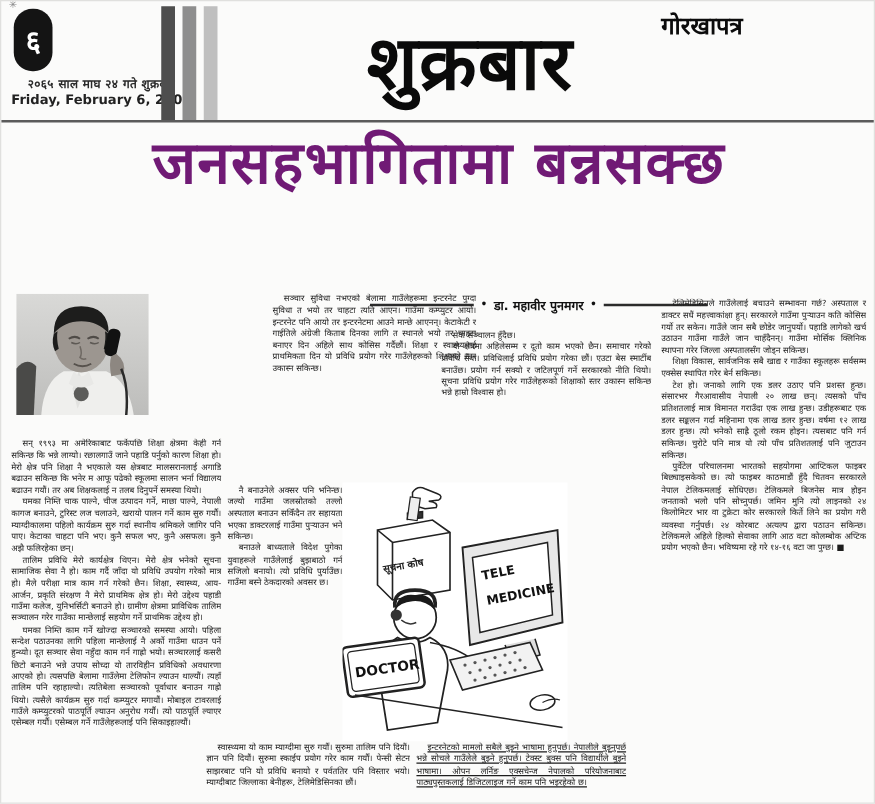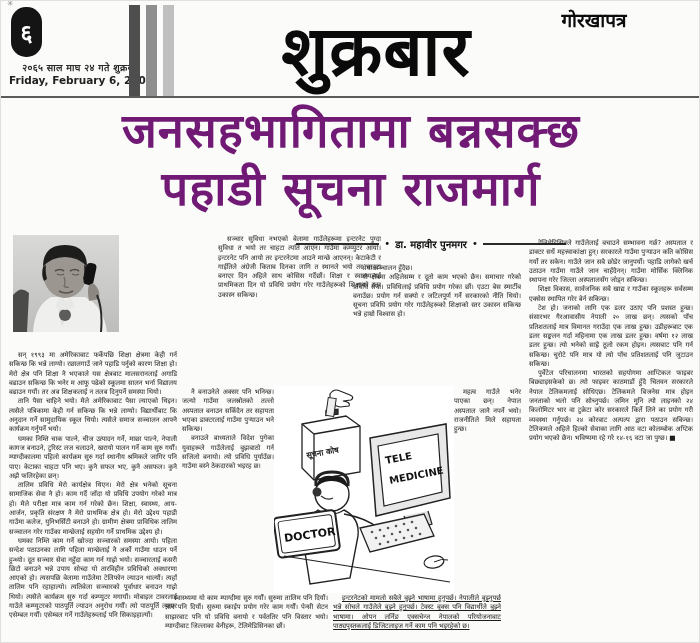--- a/index.html
+++ b/index.html
@@ -21,25 +21,25 @@
     color:#fff; font-size:23px; font-weight:bold;
   }
   .date-block { position:absolute; left:8px; top:61px; line-height:12px;text-align:center; }
   .date-np { font-size:9.5px; font-weight:bold; color:#2a2a2a; letter-spacing:.3px; }
   .date-en { font-size:10.5px; font-weight:bold; color:#222; }
   .bars { position:absolute; left:128px; top:4px; height:92px; display:flex; gap:6px; }
   .bars div { width:11px; height:100%; }
   .bar1 { background:#4e4e4e; } .bar2 { background:#8e8e8e; } .bar3 { background:#bfbfbf; }
   .paper-name {
     position:absolute; left:528px; top:6px; width:130px;
-    font-size:19px; font-weight:bold; text-align:center; color:#0c0c0c;
+    font-size:19px; font-weight:bold; color:#0c0c0c;
   }
   .masthead {
     position:absolute; left:175px; top:0px; width:400px; height:100px;
-    text-align:center; font-size:69px; font-weight:bold; line-height:100px;
+    text-align:center; font-size:60px; font-weight:bold; line-height:100px;
     color:#0a0a0a; z-index:2; letter-spacing:1px;
   }
   .head-rule { position:absolute; left:0; top:95px; width:700px; height:2px; background:#5b5b5b; }
   
   .headline {
     position:absolute; left:20px; top:101px; width:660px; text-align:center;
     font-weight:bold; color:#701a75; z-index:1;
   }
   .headline .l1, .headline .l2 { font-size:47px; line-height:58px; letter-spacing:1px; }
   
@@ -89,21 +89,20 @@
   <div class="bar2"></div>
   <div class="bar3"></div>
 </div>
 
 <div class="masthead">शुक्रबार</div>
 <div class="paper-name">गोरखापत्र</div>
 <div class="head-rule"></div>
 
 <div class="headline">
   <div class="l1">जनसहभागितामा बन्नसक्छ</div>
-  <div class="l2">पहाडी सूचना राजमार्ग</div>
 </div>
 
 <div class="byline">
   <div class="rule"></div>
   <div class="dot">•</div>
   <div class="name">डा. महावीर पुनमगर</div>
   <div class="dot">•</div>
   <div class="rule"></div>
 </div>
 
@@ -132,41 +131,39 @@
     <path d="M46,56 q7,4 14,0" stroke="#57524d" stroke-width="1.5" fill="none"></path>
     <rect x="72" y="28" width="10" height="22" rx="4" fill="#121212" transform="rotate(12 77 39)"></rect>
     <path d="M80,48 q8,6 6,16 l-10,2 q-2,-10 0,-16 Z" fill="#8d8781"></path>
     <path d="M84,60 q6,14 4,37" stroke="#2a2a2a" stroke-width="2" fill="none"></path>
     <path d="M46,62 q6,8 12,0 l4,10 q-10,6 -20,0 Z" fill="#e8e8e6"></path>
   </svg>
 </div>
 
 <div class="col col1">
     <p>सन् १९९३ मा अमेरिकाबाट फर्केपछि शिक्षा क्षेत्रमा केही गर्न सकिन्छ कि भन्ने लाग्यो। रछालगाउँ जाने पहाडि पर्नुको कारण शिक्षा हो। मेरो क्षेत्र पनि शिक्षा नै भएकाले यस क्षेत्रबाट मालसरानलाई अगाडि बढाउन सकिन्छ कि भनेर म आफू पढेको स्कूलमा सालन भर्ना विद्यालय बढाउन गयौं। तर अब शिक्षकलाई न तलब दिनुपर्ने समस्या थियो।</p>
-    <p>तानि पैसा चाहिने भयो। मैले अमेरिकाबाट पैसा ल्याएको थिइन। त्यसैले पत्रिकामा केही गर्न सकिन्छ कि भन्ने लाग्यो। विद्यार्थीबाट कि अनुदान गर्ने सामुदायिक स्कूल थियो। त्यसैले समाज सञ्चालन आफ्नै कार्यक्रम गर्नुपर्ने भयो।</p>
     <p>घमका निम्ति चाक पाल्ने, चीज उत्पादन गर्ने, माछा पाल्ने, नेपाली कागज बनाउने, टुरिस्ट लज चलाउने, खरायो पालन गर्ने काम सुरु गर्यौं। म्याग्दीकालमा पहिलो कार्यक्रम सुरु गर्दा स्थानीय श्रमिकले जागिर पनि पाए। केटाका चाहटा पनि भए। कुनै सफल भए, कुनै असफल। कुनै अझै फलिरहेका छन्।</p>
     <p>तालिम प्रविधि मेरो कार्यक्षेत्र थिएन। मेरो क्षेत्र भनेको सूचना सामाजिक सेवा नै हो। काम गर्दै जाँदा यो प्रविधि उपयोग गरेको मात्र हो। मैले परीक्षा मात्र काम गर्न गरेको छैन। शिक्षा, स्वास्थ्य, आय-आर्जन, प्रकृति संरक्षण नै मेरो प्राथमिक क्षेत्र हो। मेरो उद्देश्य पहाडी गाउँमा कलेज, युनिभर्सिटी बनाउने हो। ग्रामीण क्षेत्रमा प्राविधिक तालिम सञ्चालन गरेर गाउँका मान्छेलाई सहयोग गर्ने प्राथमिक उद्देश्य हो।</p>
     <p>घमका निम्ति काम गर्ने खोज्दा सञ्चारको समस्या आयो। पहिला सन्देश पठाउनका लागि पहिला मान्छेलाई नै अर्को गाउँमा धाउन पर्ने हुन्थ्यो। दूत सञ्चार सेवा नहुँदा काम गर्न गाह्रो भयो। सञ्चारलाई कसरी छिटो बनाउने भन्ने उपाय सोच्दा यो तारविहीन प्रविधिको अवधारणा आएको हो। त्यसपछि बेलामा गाउँलेमा टेलिफोन ल्याउन थाल्यौं। त्यहाँ तालिम पनि रहाहाल्यो। त्यतिबेला सञ्चारको पूर्वाधार बनाउन गाह्रो थियो। त्यसैले कार्यक्रम सुरु गर्दा कम्प्युटर मगायौं। मोबाइल टावरलाई गाउँले कम्प्युटरको पाठपूर्ति ल्याउन अनुरोध गर्यौं। त्यो पाठपूर्ति ल्याएर एसेम्बल गर्यौं। एसेम्बल गर्ने गाउँलेहरूलाई पनि सिकाइहाल्यौं।</p>
   </div>
 <div class="col col2-top">
     <p>सञ्चार सुविधा नभएको बेलामा गाउँलेहरूमा इन्टरनेट पुग्दा सुविधा त भयो तर चाहटा त्यति आएन। गाउँमा कम्प्युटर आयो। इन्टरनेट पनि आयो तर इन्टरनेटमा आउने मान्छे आएनन्। केटाकेटी र गाईतिले अंग्रेजी किताब दिनका लागि त स्थानले भयो तर चाहटा बनाएर दिन अहिले साथ कोसिस गर्दैछौं। शिक्षा र स्वास्थ्यलाई प्राथमिकता दिन यो प्रविधि प्रयोग गरेर गाउँलेहरूको शिक्षाको स्तर उकास्न सकिन्छ।</p>
   </div>
 <div class="col col2-side">
     <p>नै बनाउनेले अक्सर पनि भनिन्छ। जल्यो गाउँमा जलस्रोतको तल्लो अस्पताल बनाउन सकिँदैन तर सहायता भएका डाक्टरलाई गाउँमा पुऱ्याउन भने सकिन्छ।</p>
-    <p>बनाउले बाध्यताले विदेश पुगेका युवाहरूले गाउँलेलाई बुझबाठो गर्न सजिलो बनायो। त्यो प्रविधि पुर्याउँछ। गाउँमा बस्ने ठेकदारको भइरह छ।</p>
+    <p>बनाउले बाध्यताले विदेश पुगेका युवाहरूले गाउँलेलाई बुझबाठो गर्न सजिलो बनायो। त्यो प्रविधि पुर्याउँछ। गाउँमा बस्ने ठेकदारको अवसर छ।</p>
   </div>
 <div class="col col2-bottom">
     <p>स्वास्थ्यमा यो काम म्याग्दीमा सुरु गर्यौं। सुरुमा तालिम पनि दियौं। ज्ञान पनि दियौं। सुरुमा स्काईप प्रयोग गरेर काम गर्यौं। पेन्सी सेटन साझरबाट पनि यो प्रविधि बनायो र पर्वततिर पनि विस्तार भयो। म्याग्दीबाट जिल्लाका बेनीहरू, टेलिमेडिसिनका छौं।</p>
   </div>
 <div class="col col3-top">
     <p>सेवा सञ्चालन हुँदैछ।</p>
     <p>यो क्षेत्रमा अहिलेसम्म र दूतो काम भएको छैन। समाचार गरेको प्रविधि सेवा। प्रविधिलाई प्रविधि प्रयोग गरेका छौं। एउटा बेस स्मार्टीब बनाउँछ। प्रयोग गर्न सक्यो र जटिलपूर्ण गर्ने सरकारको नीति थियो। सूचना प्रविधि प्रयोग गरेर गाउँलेहरूको शिक्षाको स्तर उकास्न सकिन्छ भन्ने हाम्रो विश्वास हो।</p>
   </div>
 <div class="col col3-side">
-    <p>महत्व गाउँले भनेर पाएका छन्। नेपाल अस्पताल जानै नपर्ने भयो। राजनीतिले मिले सहायता हुन्छ।</p>
   </div>
 <div class="col col3-bottom">
     <p>इन्टरनेटको मामलो सबैले बुझ्ने भाषामा हुनुपर्छ। नेपालीले बुझ्नुपर्छ भन्ने सोचले गाउँलेले बुझ्ने हुनुपर्छ। टेक्स्ट बुक्स पनि विद्यार्थीले बुझ्ने भाषामा। ओपन लर्निङ एक्सचेन्ज नेपालको परियोजनाबाट पाठ्यपुस्तकलाई डिजिटलाइज गर्ने काम पनि भइरहेको छ।</p>
   </div>
 <div class="col col4">
     <p>टेलिमेडिसिनले गाउँलेलाई बचाउने सम्भावना गर्छ? अस्पताल र डाक्टर सधैं महत्त्वाकांक्षा हुन्। सरकारले गाउँमा पुऱ्याउन कति कोसिस गर्यो तर सकेन। गाउँले जान सबै छोडेर जानुपर्यो। पहाडि लागेको खर्च उठाउन गाउँमा गाउँले जान चाहँदैनन्। गाउँमा मोर्सिक क्लिनिक स्थापना गरेर जिल्ला अस्पतालसँग जोड्न सकिन्छ।</p>
     <p>शिक्षा विकास, सार्वजनिक सबै खाद्य र गाउँका स्कूलहरू सर्वसम्म एक्सेस स्थापित गरेर बेर्न सकिन्छ।</p>
     <p>टेश हो। जनाको लागि एक डलर उठाए पनि प्रशस्त हुन्छ। संसारभर गैरआवासीय नेपाली २० लाख छन्। त्यसको पाँच प्रतिशतलाई मात्र विमानत गराउँदा एक लाख हुन्छ। उडीहरूबाट एक डलर सङ्कलन गर्दा महिनामा एक लाख डलर हुन्छ। वर्षमा १२ लाख डलर हुन्छ। त्यो भनेको साह्रै ठूलो रकम होइन। त्यसबाट पनि गर्न सकिन्छ। चुरोटे पनि मात्र यो त्यो पाँच प्रतिशतलाई पनि जुटाउन सकिन्छ।</p>
     <p>पुर्वेटेल परिचालनमा भारतको सहयोगमा आप्टिकल फाइबर बिछ्याइसकेको छ। त्यो फाइबर काठमाडौं हुँदै चितवन सरकारले नेपाल टेलिकमलाई सोधिएछ। टेलिकमले बिजनेस मात्र होइन जनताको भलो पनि सोच्नुपर्छ। जमिन मुनि त्यो लाइनको २४ किलोमिटर भार वा टुक्रेटा कोर सरकारले किर्ते लिने का प्रयोग गरी व्यवस्था गर्नुपर्छ। २४ कोरबाट अत्यल्प द्वारा पठाउन सकिन्छ। टेलिकमले अहिले हिल्को सेवाका लागि आठ वटा कोलम्बोक अप्टिक प्रयोग भएको छैन। भविष्यमा रहे गरे १४-१६ वटा जा पुग्छ। ■</p>
   </div>

